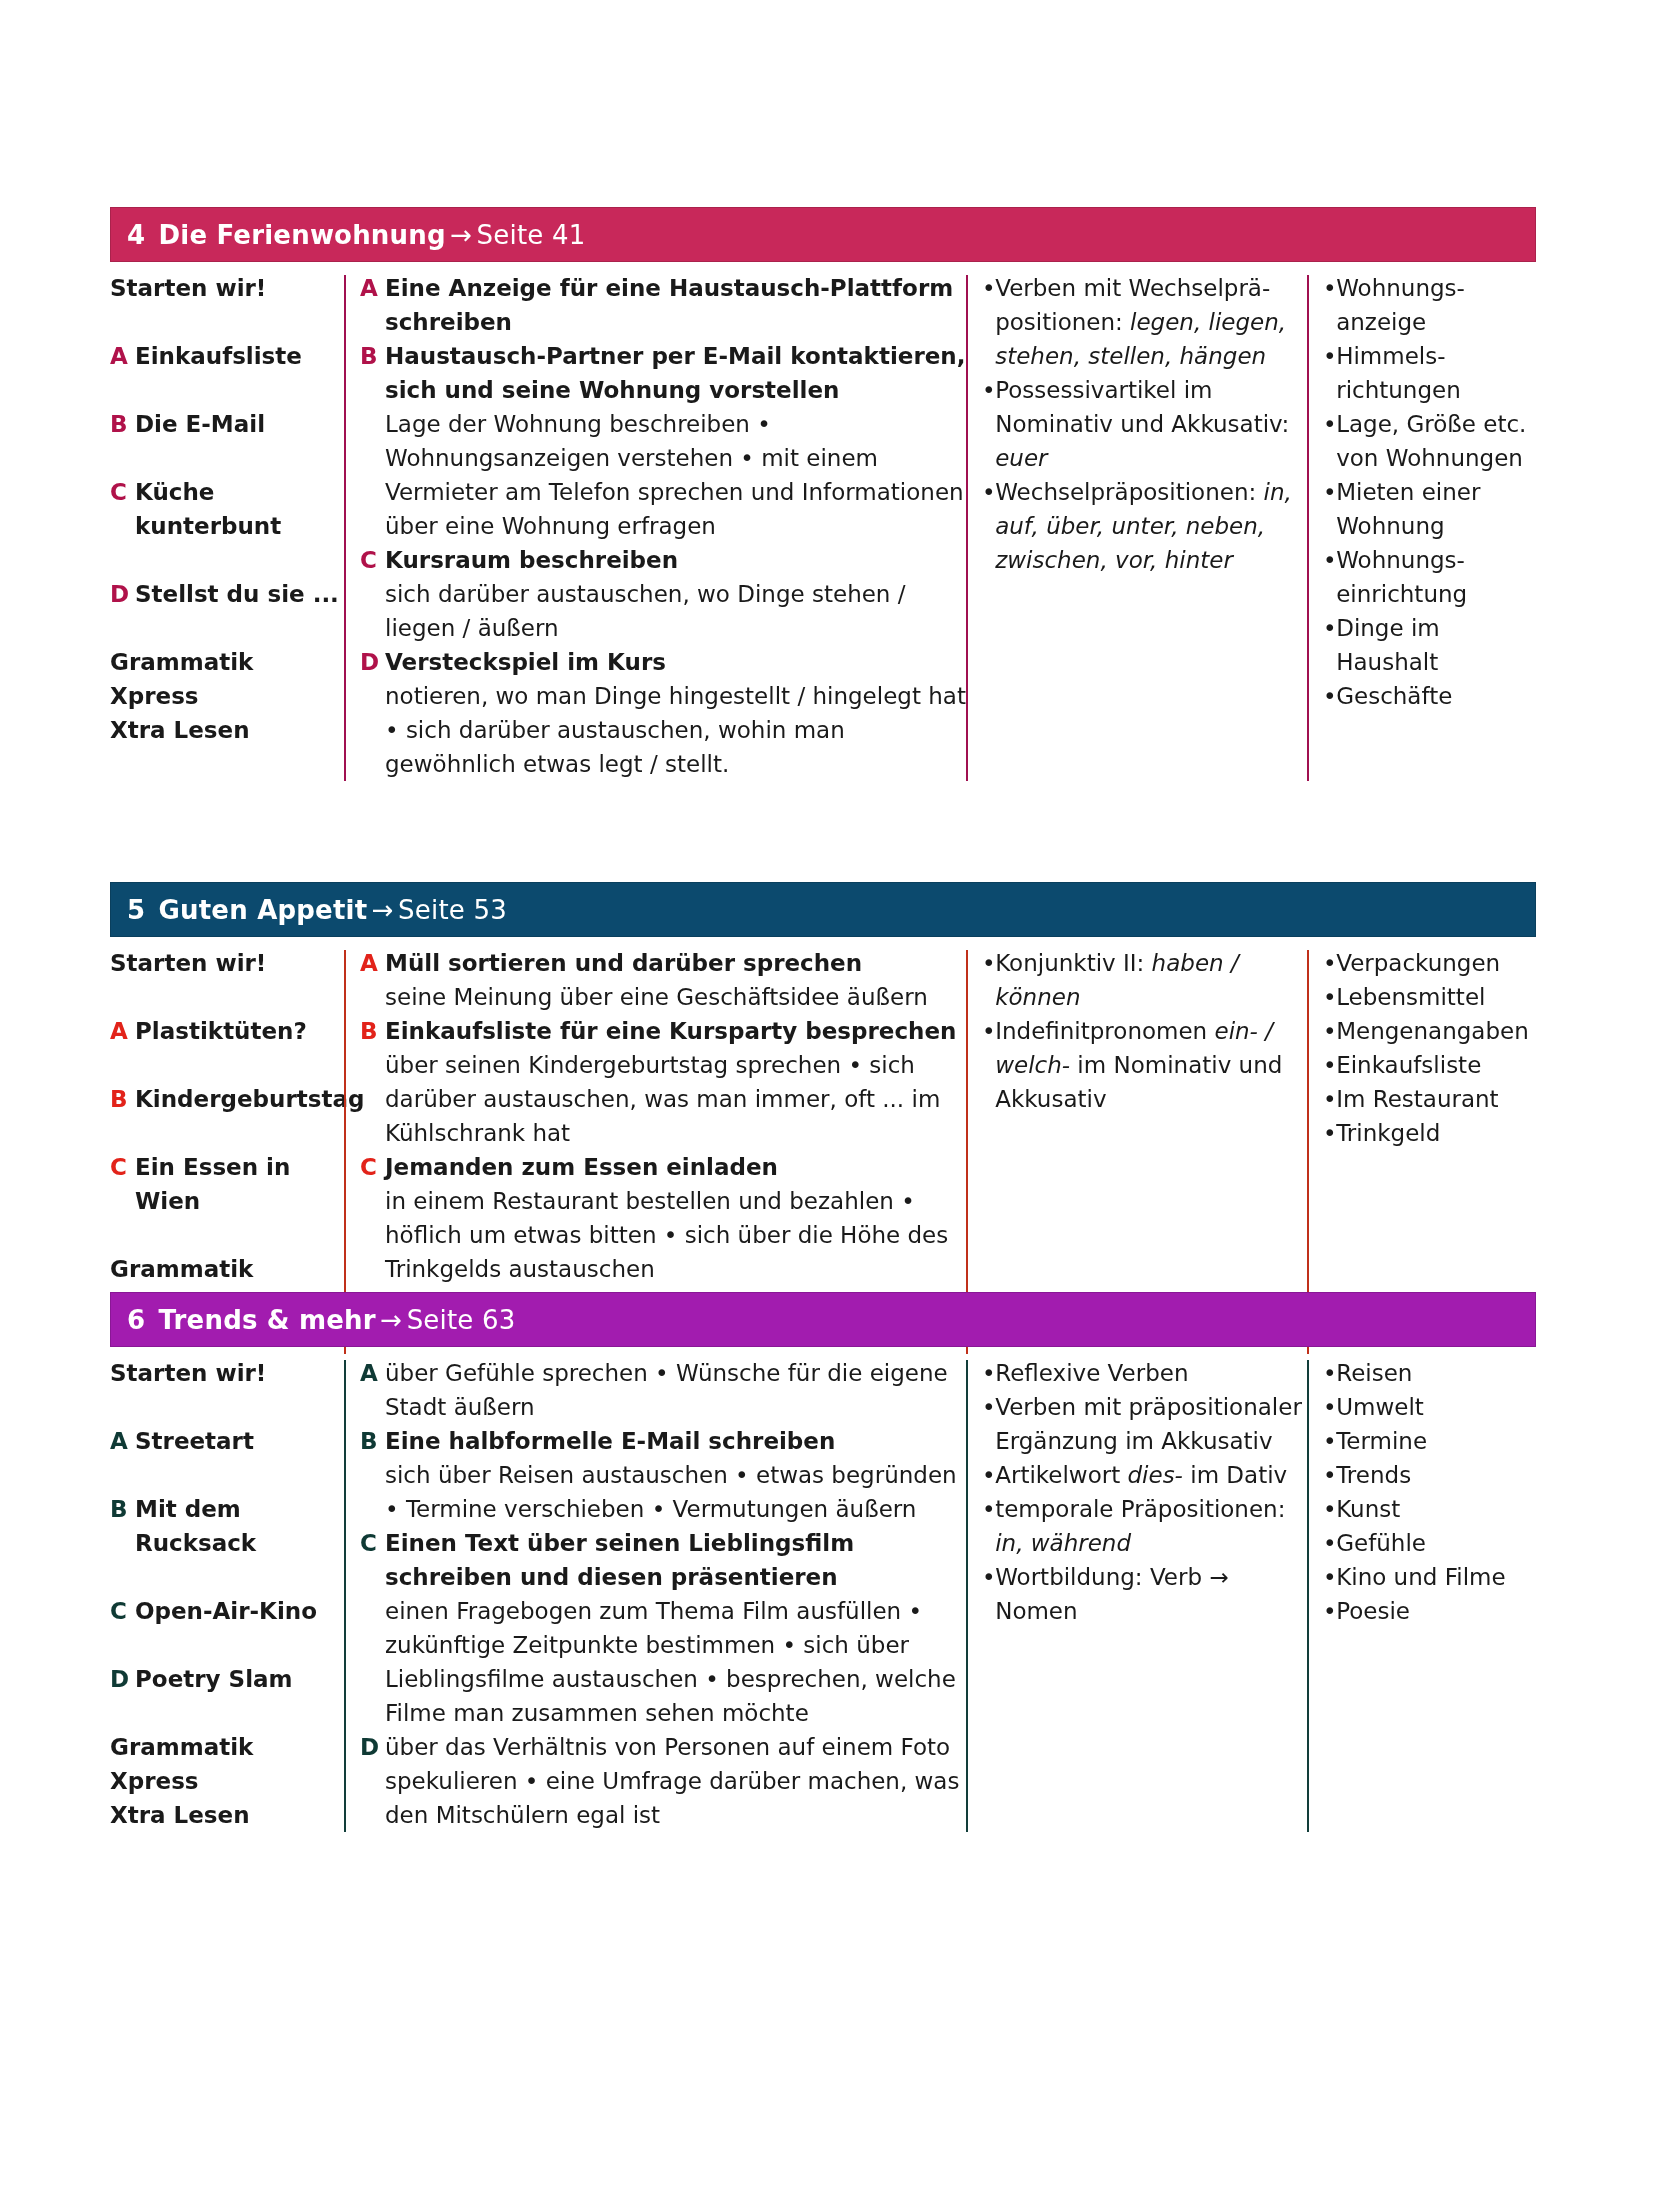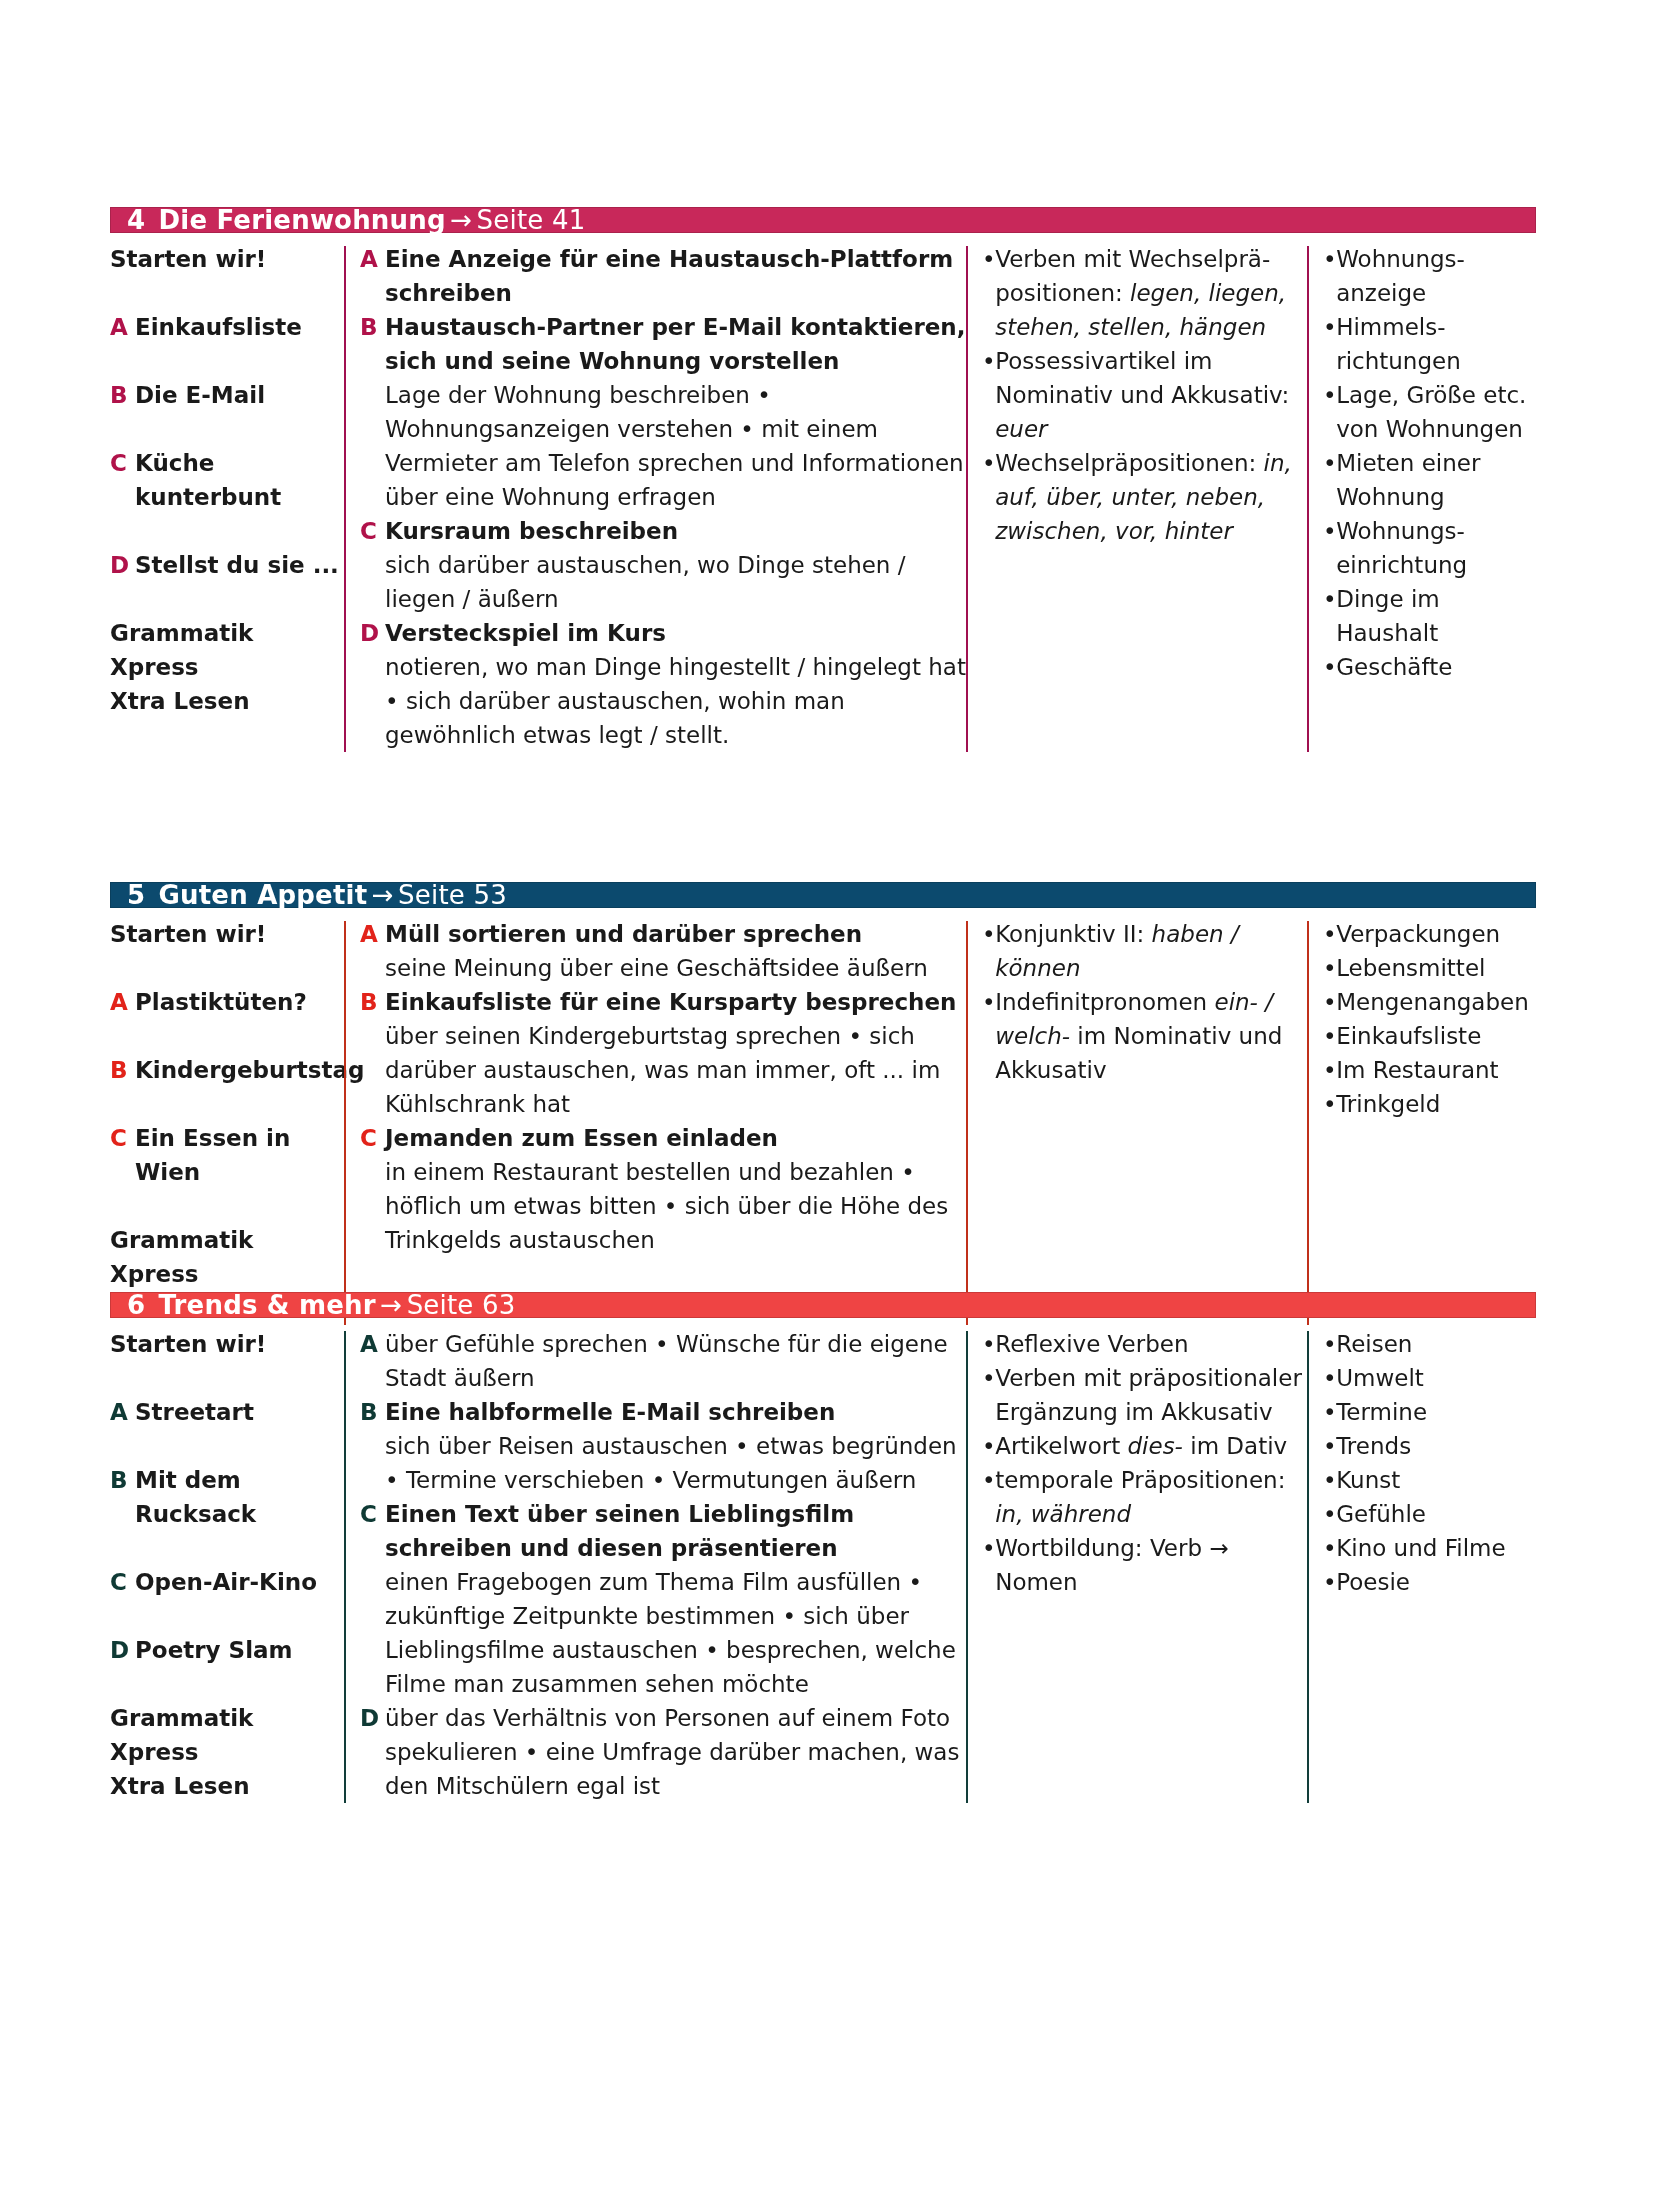--- a/index.html
+++ b/index.html
@@ -1,19 +1,19 @@
 <!DOCTYPE html>
 <html style="font-size:11.8px"><head>
 <meta charset="utf-8">
 <style>
   html, body { margin: 0; padding: 0; background: #ffffff; }
   body { width: 1668px; height: 2205px; position: relative; overflow: hidden;
          font-family: "DejaVu Sans", "Liberation Sans", sans-serif; color: #1a1a1a; }
   .section { position: absolute; left: 110px; width: 1426px; }
-  .bar { position: relative; height: 26px; box-sizing: border-box; border: 1.5px solid rgba(0,0,0,0.15);
+  .bar { position: relative; height: 55px; box-sizing: border-box; border: 1.5px solid rgba(0,0,0,0.15);
          display: flex; align-items: center; padding-left: 16px; }
   .bar-title { color: #ffffff; font-size: 26px; font-weight: bold; letter-spacing: 0.2px; white-space: nowrap; }
   .bar-num { margin-right: 13.2px; }
   .bar-arrow { margin: 0 4.4px; font-weight: normal; }
   .bar-page { font-weight: normal; }
   .grid { position: relative; display: grid; grid-template-columns: 234px 622px 341px 229px; margin-top: 8.8px; }
   .col { position: relative; box-sizing: border-box; font-size: 23px; line-height: 34px; }
   .col.c1 { padding-left: 0; font-weight: bold; }
   .col.c2 { padding-left: 16px; }
   .col.c3 { padding-left: 16px; }
@@ -200,21 +200,21 @@
             <span class="txt">Im Restaurant</span>
           </div>
           <div class="bullet">
             <span class="dot">•</span>
             <span class="txt">Trinkgeld</span>
           </div>
         </div>
       </div>
     </div>
     <div class="section" style="top: 1292px;">
-      <div class="bar" style="background: #ef4444;">
+      <div class="bar" style="background: #a21caf;">
         <div class="bar-title"><span class="bar-num">6</span><span>Trends &amp; mehr</span><span class="bar-arrow">→</span><span class="bar-page">Seite 63</span></div>
       </div>
       <div class="grid">
         <div class="col c1">
           <div class="lesson"><span class="letter" style="color: rgb(15, 58, 53); width: 0px;"></span><span>Starten wir!</span></div>
           <div class="lesson"><span class="letter" style="color: rgb(15, 58, 53);">A</span><span>Streetart</span></div>
           <div class="lesson"><span class="letter" style="color: rgb(15, 58, 53);">B</span><span>Mit dem Rucksack</span></div>
           <div class="lesson"><span class="letter" style="color: rgb(15, 58, 53);">C</span><span>Open-Air-Kino</span></div>
           <div class="lesson"><span class="letter" style="color: rgb(15, 58, 53);">D</span><span>Poetry Slam</span></div>
           <div class="lesson plain"><span>Grammatik Xpress</span></div>

